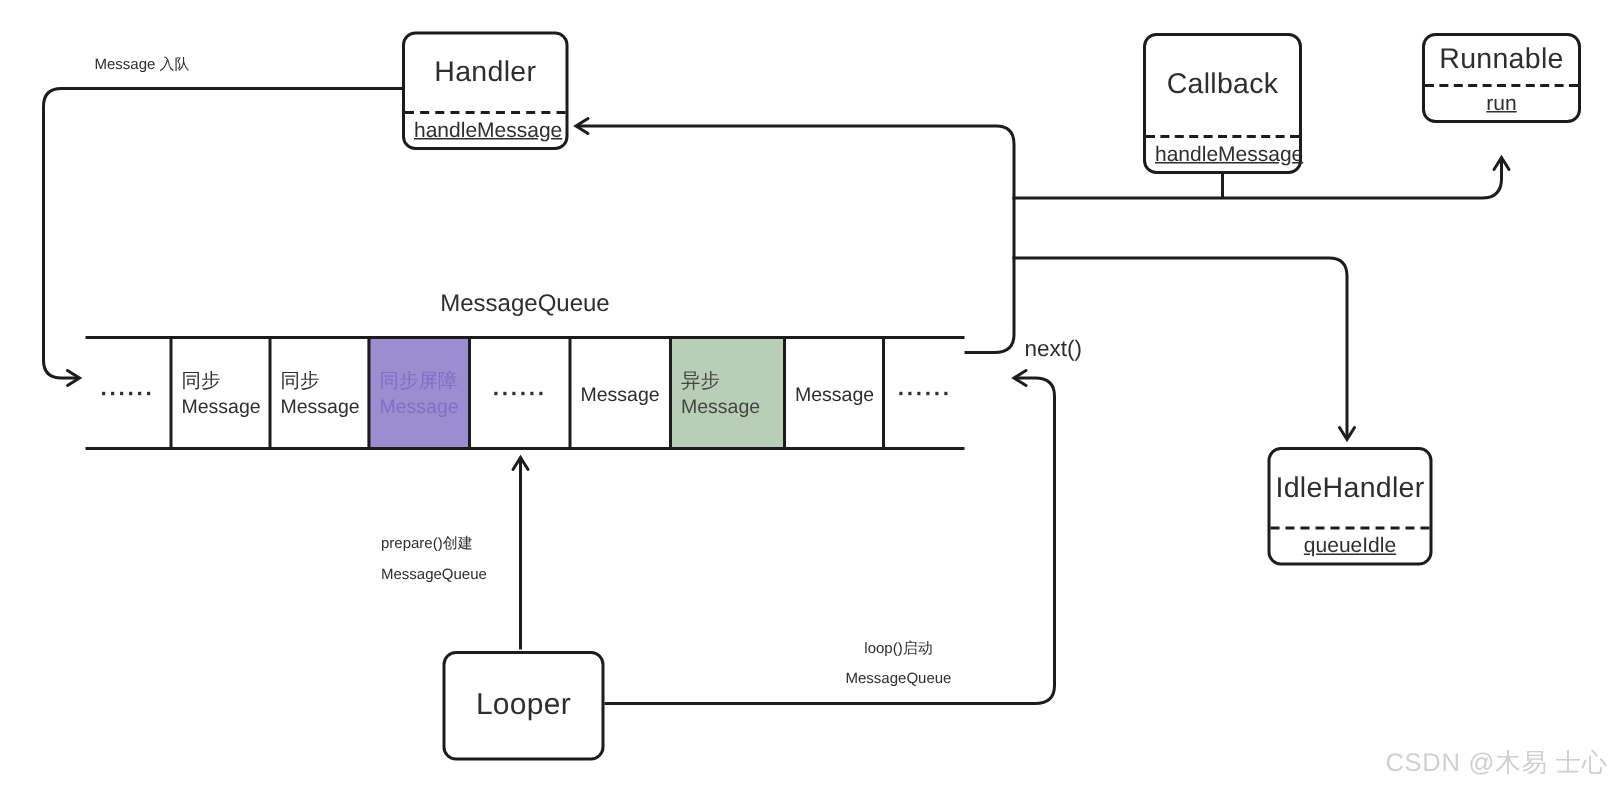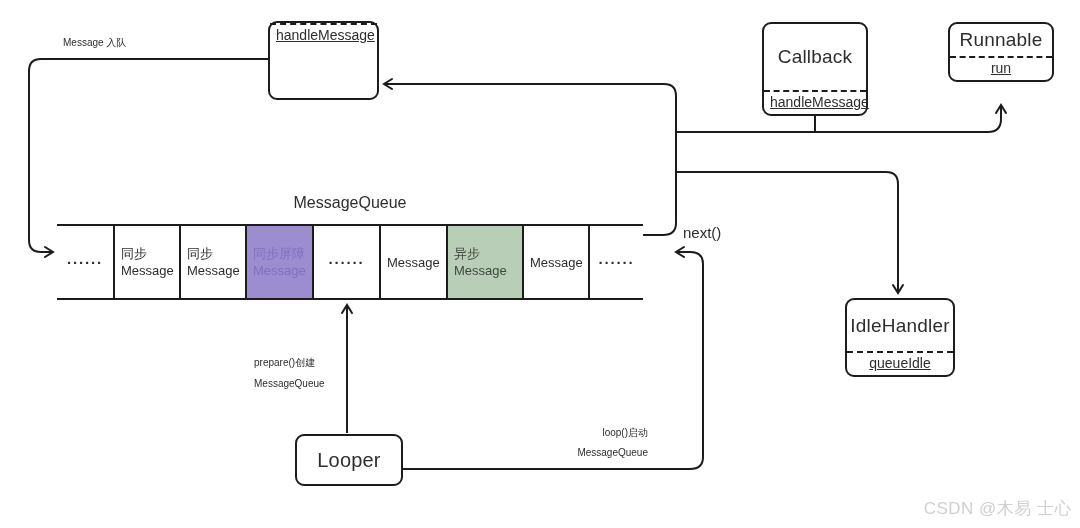--- a/index.html
+++ b/index.html
@@ -38,21 +38,21 @@
   .cell.dots{justify-content:center;}
   .cell.dots .ct{padding:0;font-weight:700;letter-spacing:1px;font-size:15px;}
   .cell.barrier{background:var(--sync-barrier-bg);}
   .cell.barrier .ct{color:var(--sync-barrier-text);}
   .cell.async{background:var(--async-bg);}
   .cell.async .ct{color:var(--async-text);}
 
   .lbl{position:absolute;font-size:10px;color:var(--text);white-space:pre-line;}
   .lbl.next{font-size:15px;margin-top:34px;}
   .lbl.prepare{line-height:21px;}
-  .lbl.loop{line-height:20px;text-align:right;}
+  .lbl.loop{line-height:20px;text-align:center;}
   .watermark{position:absolute;font-size:17px;color:var(--watermark);letter-spacing:.5px;}
 </style>
 </head>
 <body>
 
 <div class="canvas">
 
   <svg class="wires" viewBox="0 0 1080 528">
     <defs>
       <marker id="arr" viewBox="0 0 14 14" refX="10" refY="7" markerWidth="14" markerHeight="14" orient="auto" markerUnits="userSpaceOnUse">
@@ -62,39 +62,40 @@
     <path d="M 268 59 L 41 59 Q 29 59 29 71 L 29 240 Q 29 252 41 252 L 52 252" marker-end="url(#arr)"></path>
     <path d="M 629 235 L 663 235 Q 676 235 676 223 L 676 96 Q 676 84 664 84 L 385 84" marker-end="url(#arr)"></path>
     <path d="M 675 132 L 988 132 Q 1001 132 1001 119 L 1001 106" marker-end="url(#arr)"></path>
     <path d="M 815 132 L 815 106" marker-end="url(#arr)"></path>
     <path d="M 675 172 L 886 172 Q 898 172 898 184 L 898 292" marker-end="url(#arr)"></path>
     <path d="M 403 469 L 690 469 Q 703 469 703 457 L 703 264 Q 703 252 690 252 L 677 252" marker-end="url(#arr)"></path>
     <path d="M 347 433 L 347 306" marker-end="url(#arr)"></path>
   </svg>
 
   <div class="box" style="left:268px;top:21px;width:111px;height:79px">
+    <div class="box-title">Handler</div>
     <div class="box-method">handleMessage</div>
   </div>
 
   <div class="box" style="left:762px;top:22px;width:106px;height:94px">
     <div class="box-title">Callback</div>
     <div class="box-method">handleMessage</div>
   </div>
 
   <div class="box" style="left:948px;top:22px;width:106px;height:60px">
     <div class="box-title">Runnable</div>
     <div class="box-method">run</div>
   </div>
 
   <div class="box" style="left:845px;top:298px;width:110px;height:79px">
     <div class="box-title">IdleHandler</div>
     <div class="box-method">queueIdle</div>
   </div>
 
-  <div class="box looper" style="left:295px;top:434px;width:108px;height:52px">
+  <div class="box looper" style="left:295px;top:434px;width:108px;height:73px">
     <div class="box-title">Looper</div>
   </div>
 
   <div class="queue-title" style="left:57px;top:194px;width:586px">MessageQueue</div>
 
   <div class="queue" style="left:57px;top:224px;width:586px;height:76px">
     <div class="cell dots" style="width:56px">
       <span class="ct">······</span>
       </div>
     <div class="cell" style="width:66px">

